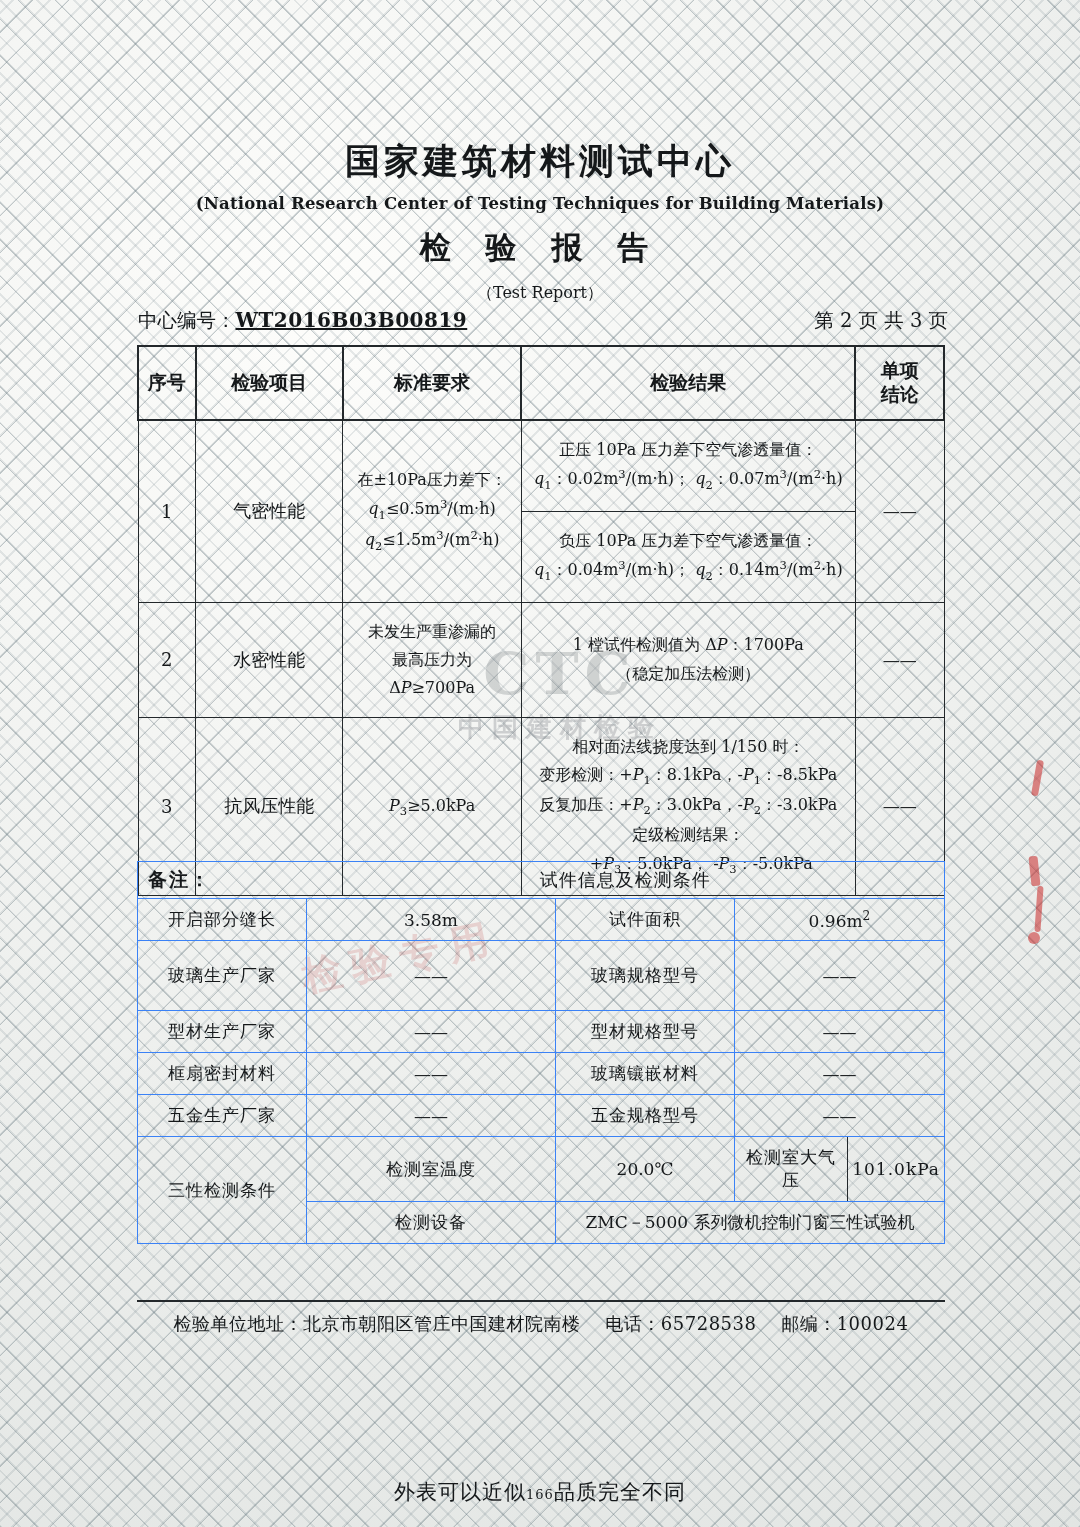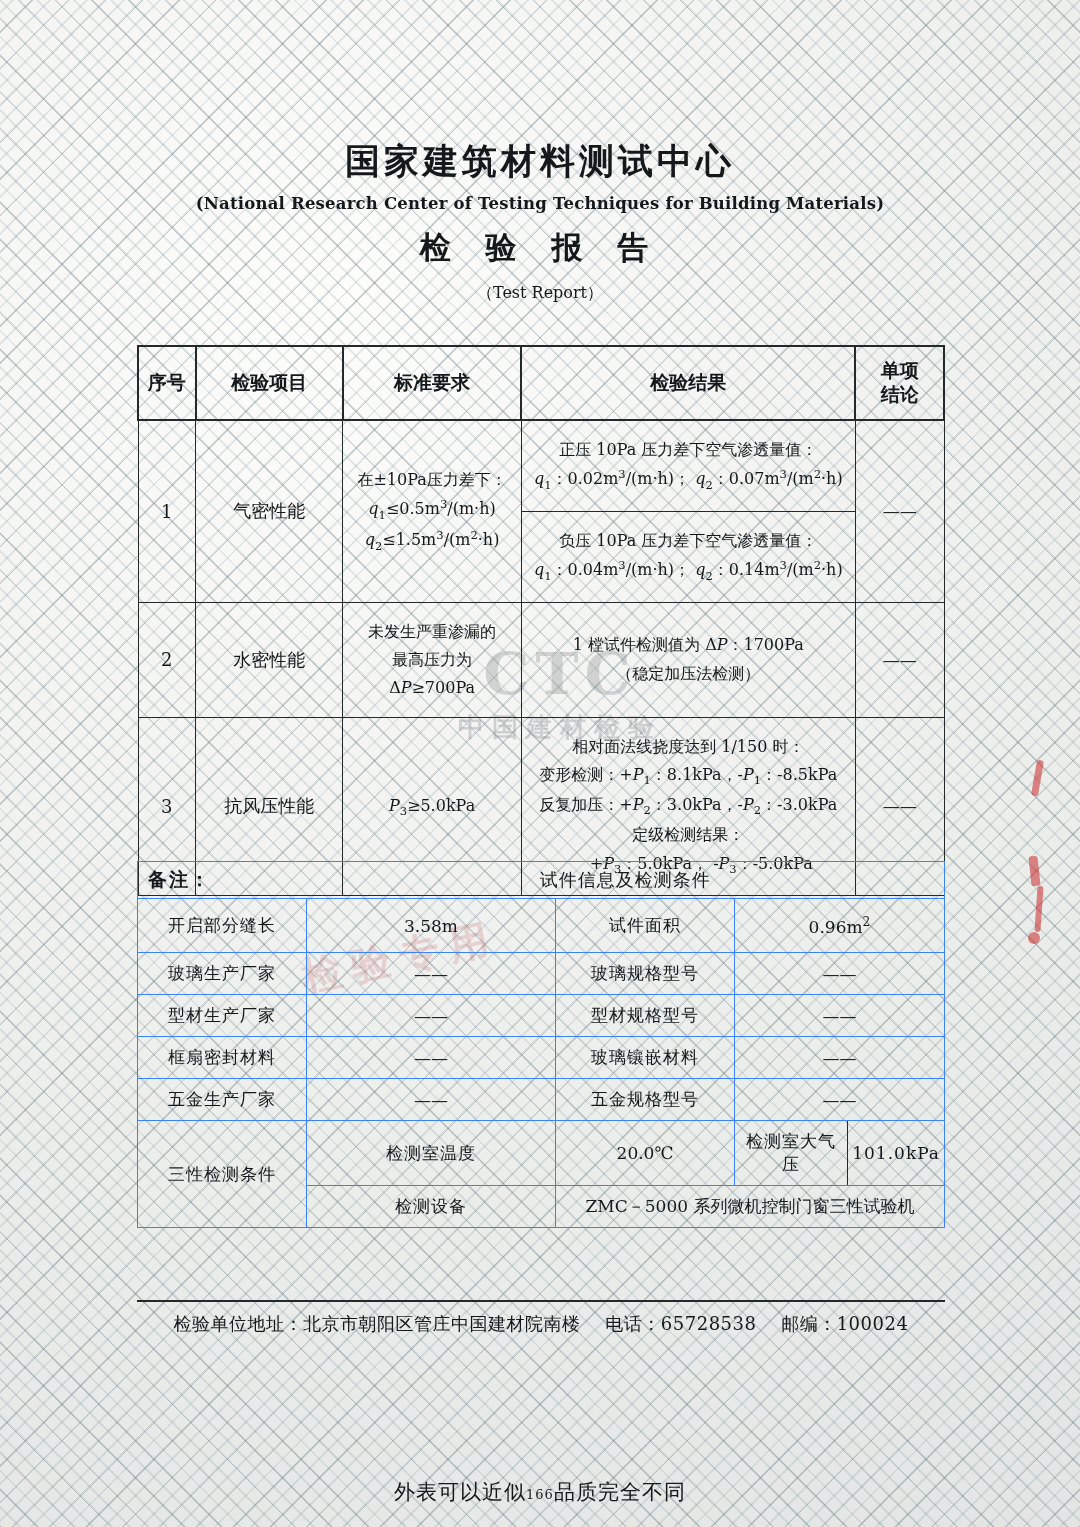--- a/index.html
+++ b/index.html
@@ -164,20 +164,26 @@
       <i></i>
     </div>
 
   <div class="hdr">
     <div class="t-main">国家建筑材料测试中心</div>
     <div class="t-en">(National Research Center of Testing Techniques for Building Materials)</div>
     <div class="t-rep">检 验 报 告</div>
     <div class="t-rep-en">（Test Report）</div>
   </div>
 
+  <div class="meta">
+    <div>
+      <span class="lbl">中心编号：</span><span class="code">WT2016B03B00819</span>
+    </div>
+    <div class="pages">第 2 页 共 3 页</div>
+  </div>
 
   <table class="maintbl">
     <tbody>
         <tr class="thead">
       <td class="c-no outer">序号</td>
       <td class="c-item outer">检验项目</td>
       <td class="c-std outer">标准要求</td>
       <td class="c-res outer">检验结果</td>
       <td class="c-concl outer">
         <div>单项</div>
@@ -239,27 +245,27 @@
   </tbody>
     </table>
 
   <table class="remark" style="top:861px;">
     <tbody>
         <tr>
       <td style="width:120px;text-align:left;padding-left:10px;border-right:none;" class="rem-title">备注：</td>
       <td colspan="3" style="border-left:none;" class="rem-head">试件信息及检测条件</td>
     </tr>
     <tr>
-      <td class="kcell" style="width:160px;padding:15px 4px;">开启部分缝长</td>
+      <td class="kcell" style="width:160px;padding:9px 4px;">开启部分缝长</td>
       <td class="vcell2" style="width:240px;">3.58m</td>
       <td class="kcell" style="width:170px;">试件面积</td>
       <td class="vcell2">0.96m<sup>2</sup></td>
     </tr>
     <tr>
-      <td class="kcell" style="padding:9px 4px;">玻璃生产厂家</td>
+      <td class="kcell" style="padding:23px 4px;">玻璃生产厂家</td>
       <td class="dash">——</td>
       <td class="kcell">玻璃规格型号</td>
       <td class="dash">——</td>
     </tr>
     <tr>
       <td class="kcell" style="padding:9px 4px;">型材生产厂家</td>
       <td class="dash">——</td>
       <td class="kcell">型材规格型号</td>
       <td class="dash">——</td>
     </tr>

